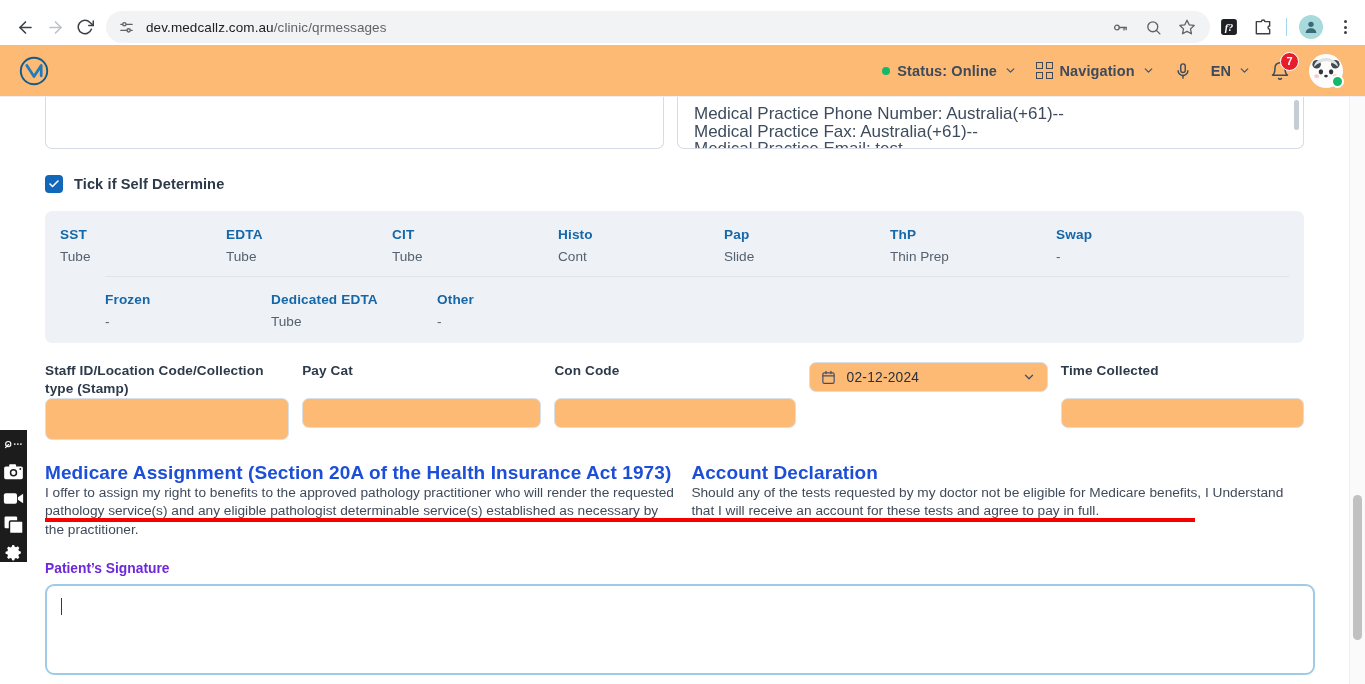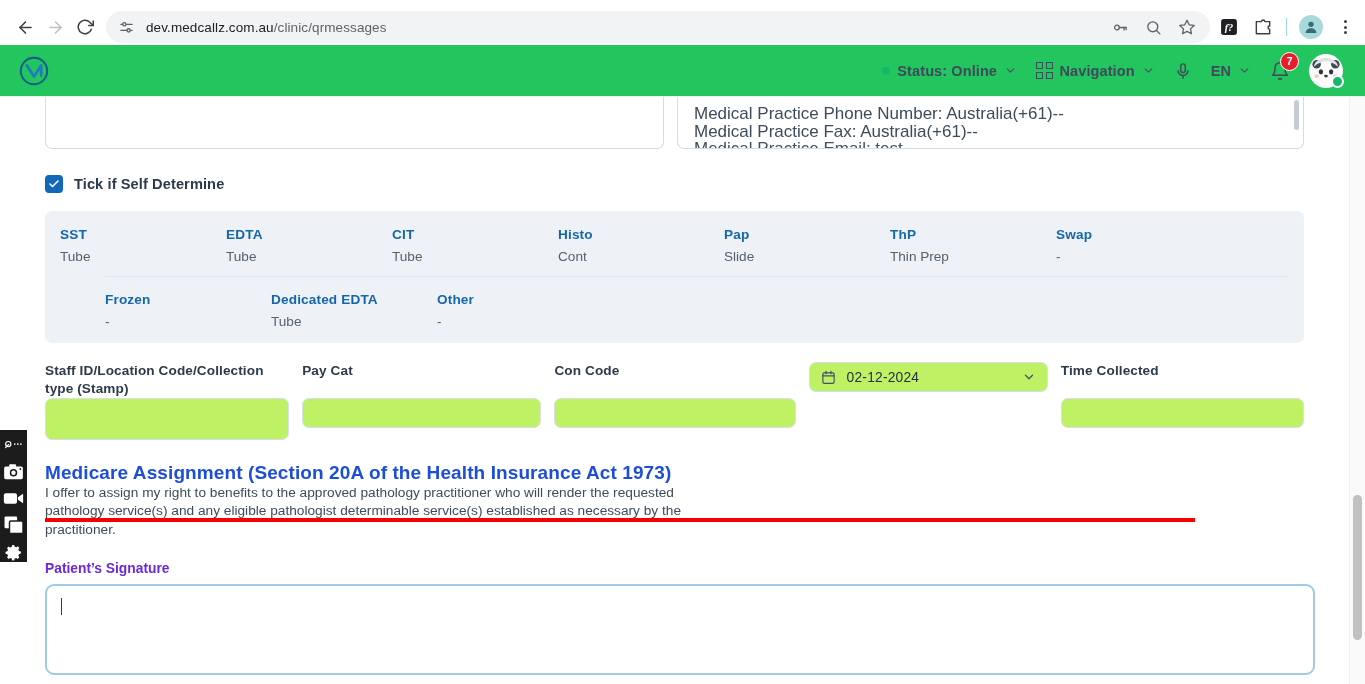--- a/index.html
+++ b/index.html
@@ -58,21 +58,21 @@
     display: flex; align-items: center; justify-content: center;
     color: #3b6978;
   }
   .menu-dots { width: 20px; display:flex; flex-direction:column; align-items:center; gap:2.5px; }
   .menu-dots i { width:3px; height:3px; border-radius:50%; background:#3c4043; display:block; }
 
   
   .app-header {
     position: absolute; top: 45px; left: 0;
     width: 1365px; height: 52px;
-    background: #22c55e;
+    background: #fdba74;
     display: flex; align-items: center;
     padding: 0 22px 0 18px;
     border-bottom: 1px solid #eceff3;
     z-index: 5;
   }
   .brand-logo { width: 32px; height: 32px; flex: none; }
   .header-right { margin-left: auto; display: flex; align-items: center; gap: 19px; }
 
   .hdr-item {
     display: flex; align-items: center; gap: 7px;
@@ -186,21 +186,21 @@
   .f5 { width: 244px; }
   .f-label {
     font-size: 13.6px; font-weight: 700; color: #2d3a4a;
     line-height: 18px; letter-spacing: .1px;
     min-height: 36px;
   }
   .inp {
     height: 30px;
     border: 1px solid #d9dfe7;
     border-radius: 7px;
-    background: #bef264;
+    background: #fdba74;
     display: flex; align-items: center;
     padding: 0 11px;
     font-size: 13.6px; color: #36404d;
   }
   .inp.tall { height: 42px; }
   .inp.date { justify-content: flex-start; gap: 11px; }
   .cal-ico { width: 15px; height: 15px; color:#44506a; flex:none; }
   .date-val { font-size: 13.8px; color: #27313f; font-weight: 500; letter-spacing: .2px; }
   .date-chev { margin-left: auto; width: 14px; height: 14px; color:#44506a; }
 
@@ -557,20 +557,24 @@
         <div class="f-label">Time Collected</div>
         <div class="inp"></div>
       </div>
     </div>
 
     <div class="decl-row">
       <div class="decl-col-l">
         <div class="decl-title">Medicare Assignment (Section 20A of the Health Insurance Act 1973)</div>
         <div class="decl-body">I offer to assign my right to benefits to the approved pathology practitioner who will render the requested pathology service(s) and any eligible pathologist determinable service(s) established as necessary by the practitioner.</div>
       </div>
+      <div class="decl-col-r">
+        <div class="decl-title">Account Declaration</div>
+        <div class="decl-body">Should any of the tests requested by my doctor not be eligible for Medicare benefits, I Understand that I will receive an account for these tests and agree to pay in full.</div>
+      </div>
     </div>
 
     <div class="sig-label">Patient’s Signature</div>
     <div class="sig-box">
       <span class="caret"></span>
     </div>
 
   </div>
 
   <div class="red-line"></div>

